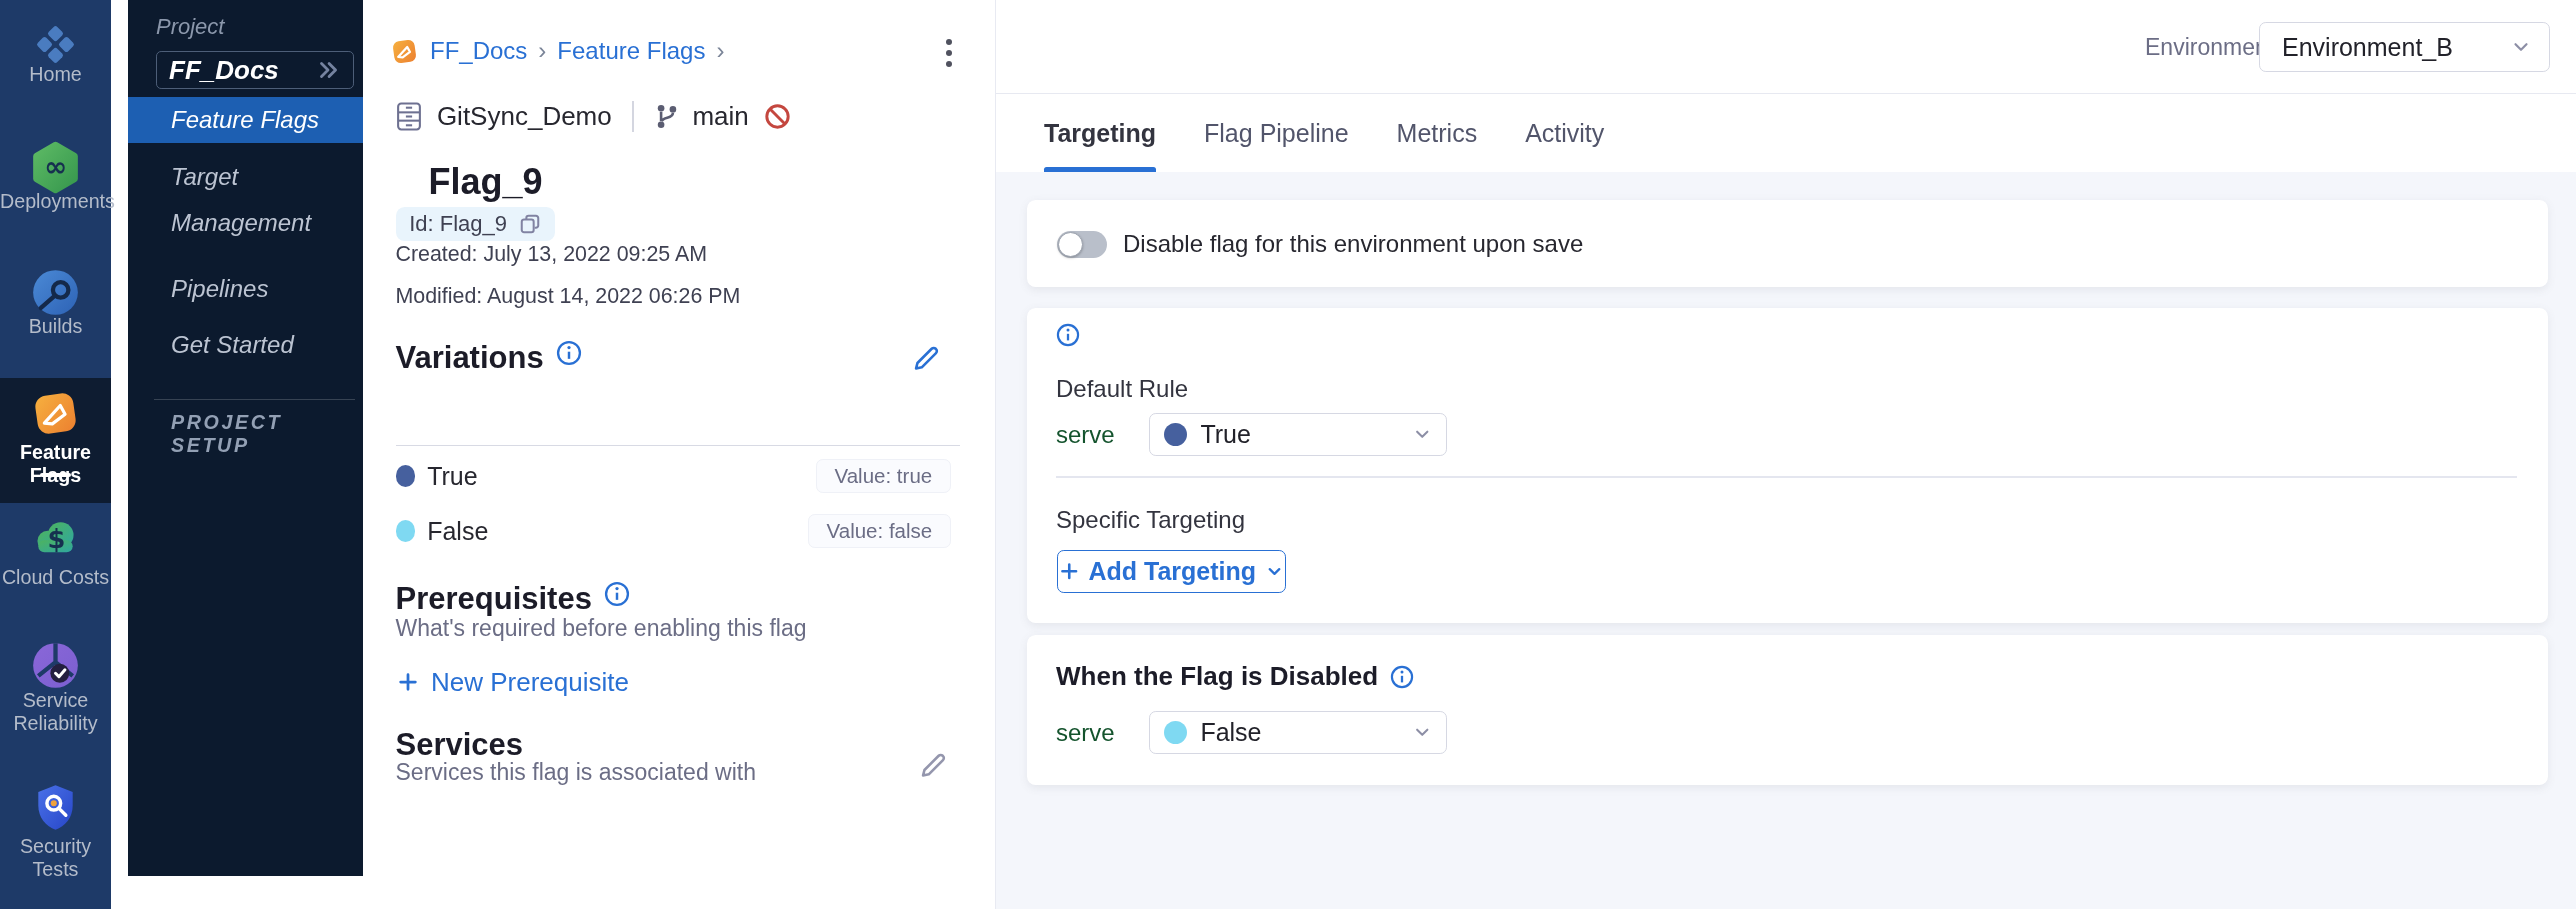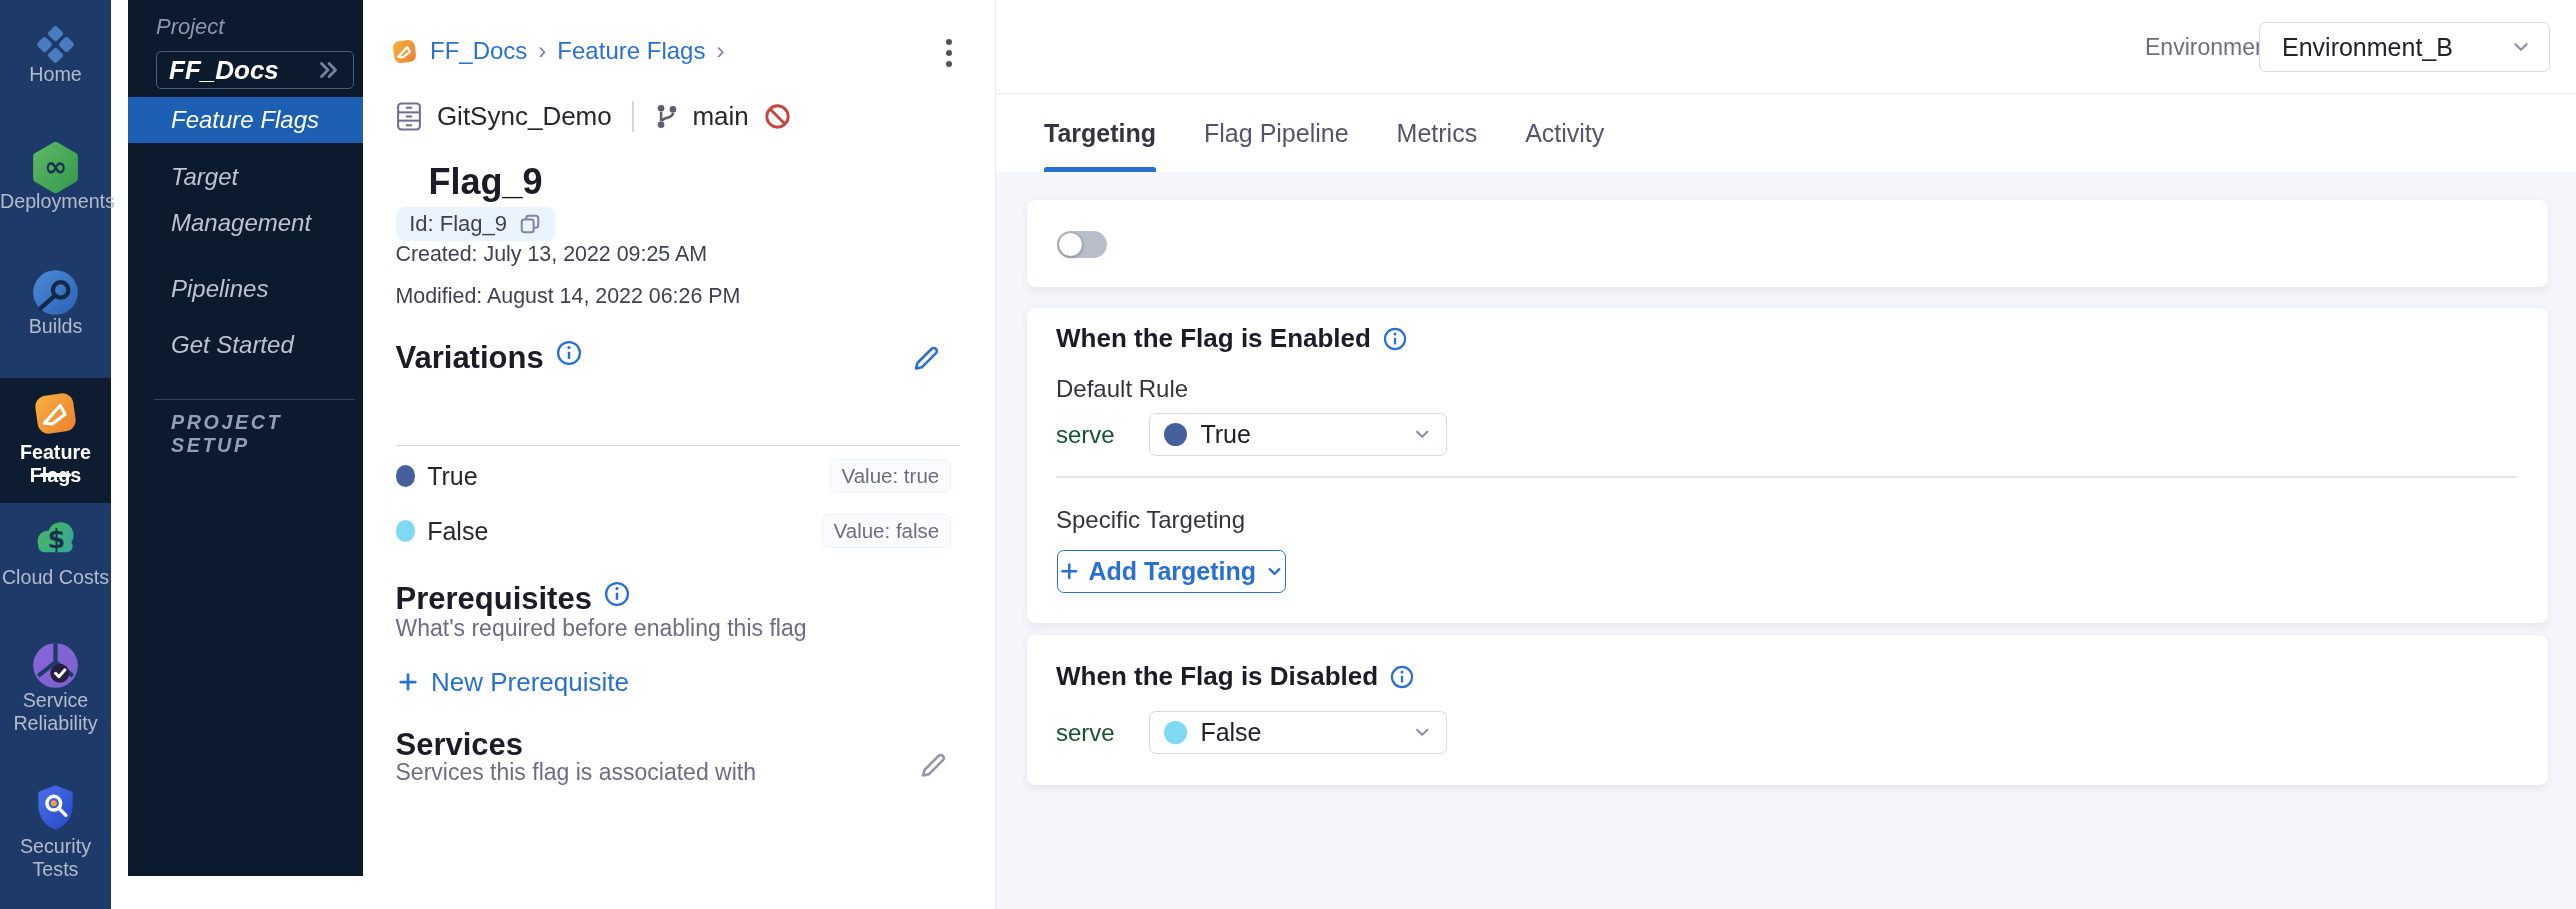--- a/index.html
+++ b/index.html
@@ -55,21 +55,21 @@
   .venn { position:relative; width:44px; height:34px; }
   .venn i { position:absolute; top:1.7px; width:27px; height:31px; border-radius:50%; }
   .venn .v-l { left:0; background:var(--true); z-index:2; }
   .venn .v-r { left:17px; background:var(--false); z-index:1; }
   .bool-label { font-size:26px; color:#3f4152; margin-left:12px; }
   .bool-count { position:absolute; right:0; font-size:26px; color:#9294ac; }
   .main-divider { position:absolute; left:32.5px; top:445px; width:564px; height:0.9px; background:#d8dae4; }
   .var-row { position:absolute; left:32.5px; width:566px; height:36px; display:flex; align-items:center; }
   .var-dot { width:19.7px; height:22px; border-radius:50%; }
   .var-name { font-size:25px; color:#27272f; margin-left:12px; }
-  .value-chip { position:absolute; right:10.3px; height:34px; line-height:31px; padding:0 11px; font-size:20.5px; color:#6b6d85;
+  .value-chip { position:absolute; right:10.3px; height:34px; line-height:31px; padding:0 18px; font-size:20.5px; color:#6b6d85;
                 background:#fafbfe; border:1.7px solid #eff1f7; border-radius:6.8px; }
   .new-prereq { position:absolute; left:34px; top:665px; height:34px; display:flex; align-items:center; gap:12px; cursor:pointer; }
   .new-prereq-label { font-size:26px; font-weight:500; color:var(--accent); }
 
   
   .rightpanel { position:absolute; left:995px; top:0; width:1581px; height:910px; background:#fff; border-left:1.7px solid #e8eaf2; }
   .env-bar { position:absolute; left:0; top:0; width:100%; height:94px; border-bottom:1.7px solid #e7e9f1; background:#fff; }
   .env-label { position:absolute; left:1149px; top:34px; font-size:23px; color:#6b6d85; }
   .env-select { position:absolute; left:1263px; top:22px; width:291px; height:50px; background:#fff; border:1.7px solid #d6d8e3;
                 border-radius:6.8px; display:flex; align-items:center; padding:0 17px 0 22px; cursor:pointer; }
@@ -371,25 +371,25 @@
       <div class="tab">Metrics</div>
       <div class="tab">Activity</div>
     </div>
 
     <div class="panel-body">
 
       <div class="card card1">
         <div class="toggle">
           <div class="knob"></div>
         </div>
+        <div class="toggle-label">Disable flag for this environment upon save</div>
       </div>
 
       <div class="card card2">
         <div class="card-heading" style="top:15.4px">
-          <span class="h-text">When the Flag is Enabled</span>
           <svg width="24" height="24" viewBox="0 0 20 20">
             <circle cx="10" cy="10" r="8.4" fill="none" stroke="#2970d4" stroke-width="1.8"></circle>
             <line x1="10" y1="9" x2="10" y2="14.5" stroke="#2970d4" stroke-width="1.9"></line>
             <circle cx="10" cy="5.8" r="1.25" fill="#2970d4"></circle>
           </svg>
         </div>
         <div class="rule-label" style="top:67px">Default Rule</div>
         <div class="serve-label" style="top:105px">serve</div>
         <div class="serve-select" style="top:105px">
           <span class="serve-dot" style="background:var(--true)"></span>

